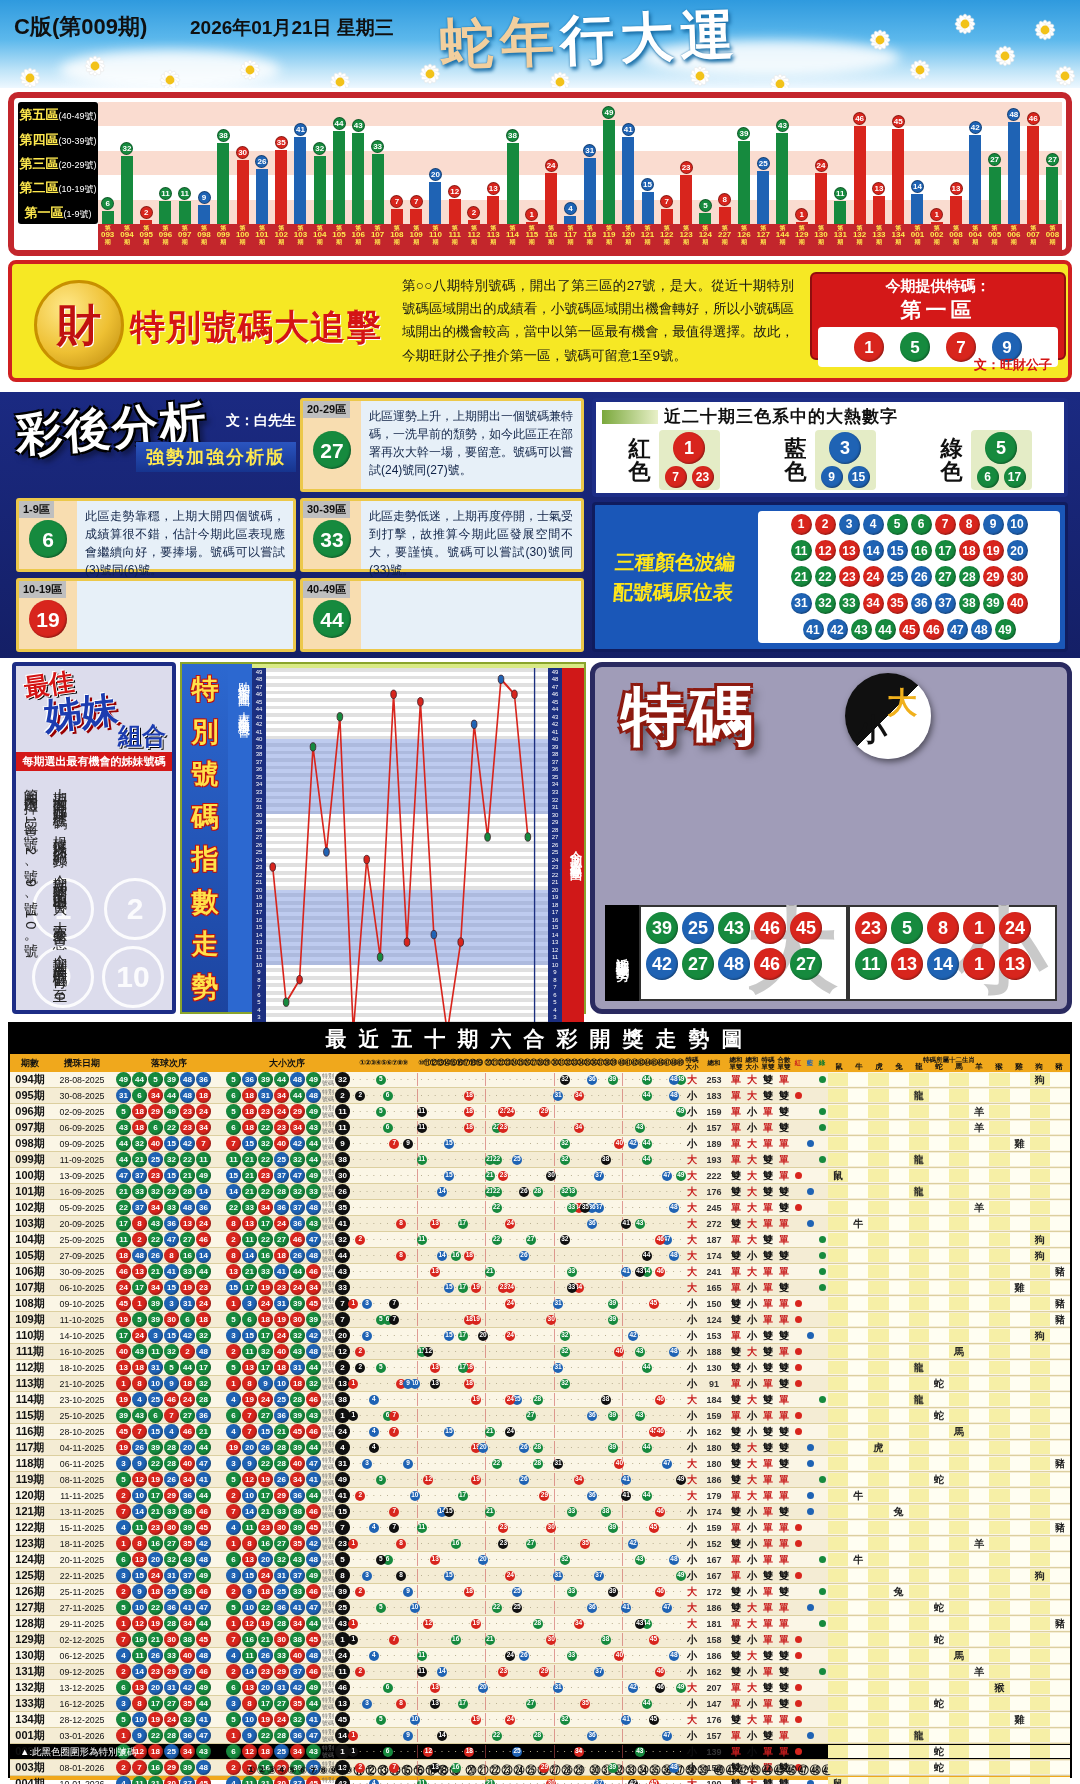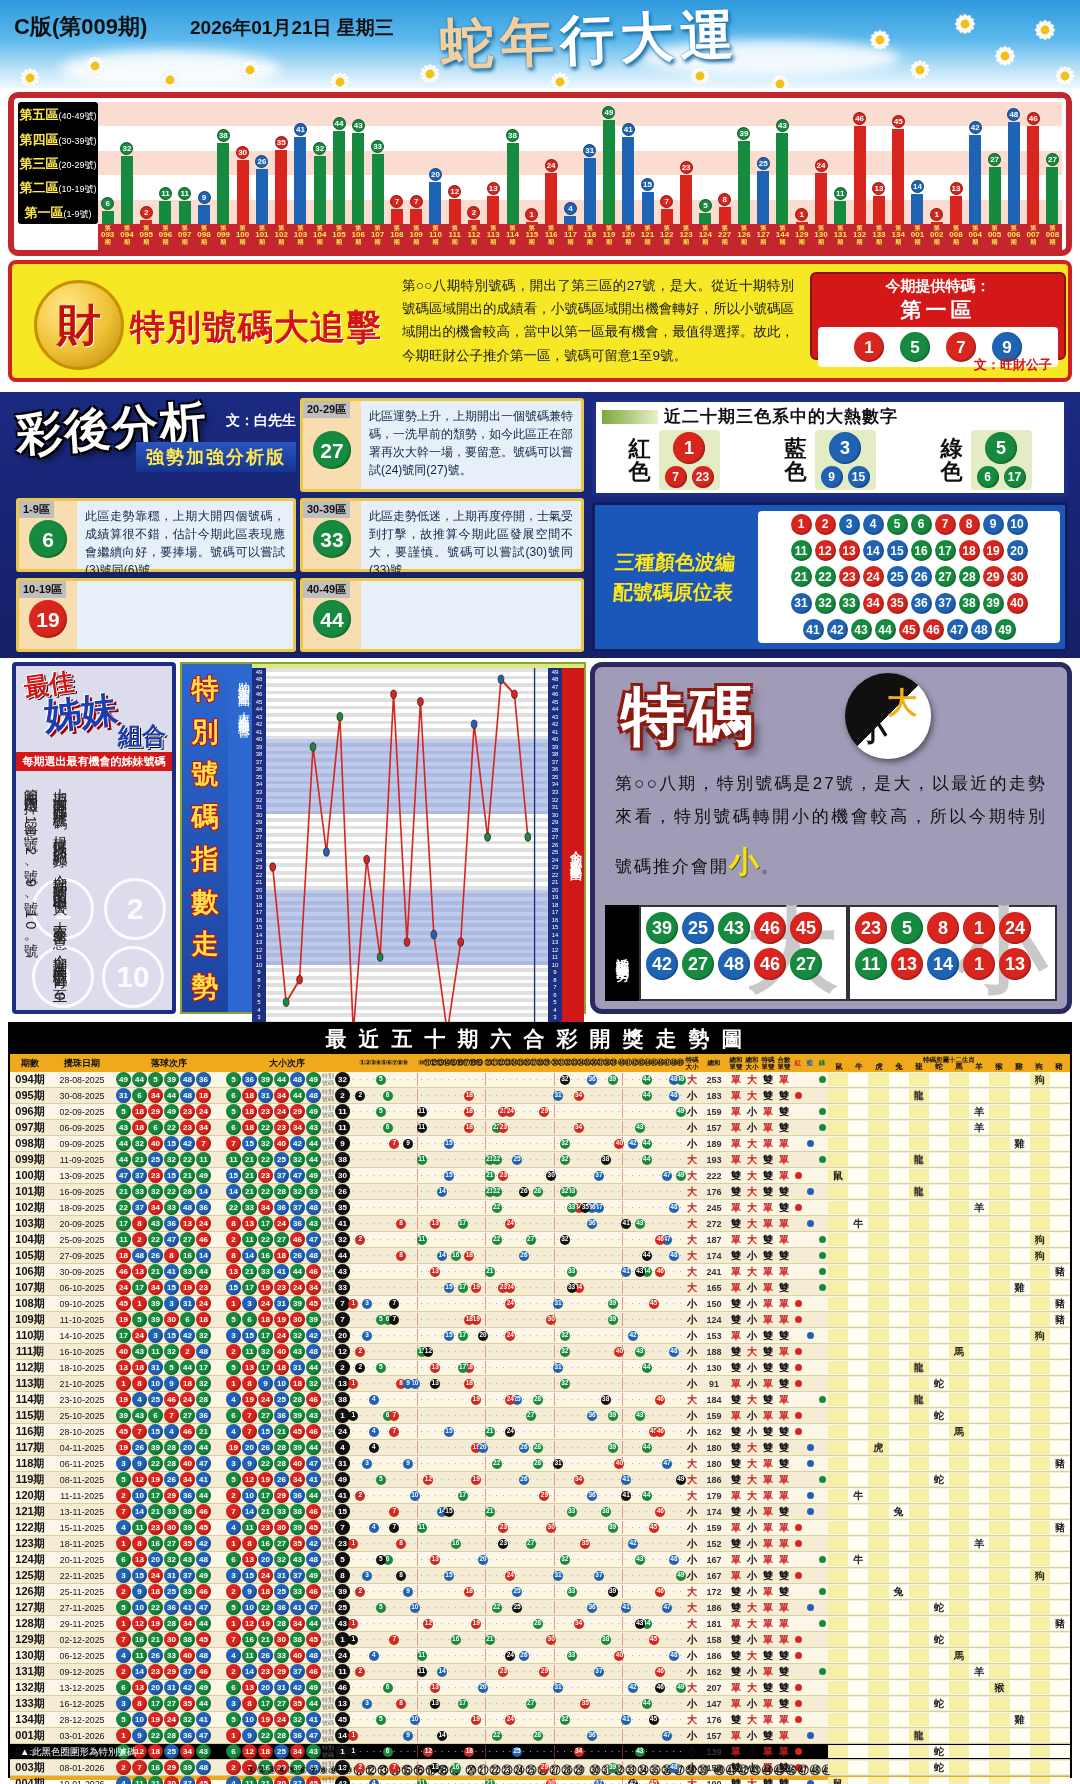--- a/index.html
+++ b/index.html
@@ -1003,23 +1003,20 @@
 </div>
 
 <div id="ssPanel" class="abs">
   <div id="ssTitleRow">
     <span id="ssTitle">特碼</span>
     <div id="yinyang">
       <span class="da">大</span>
       <span class="xiao">小</span>
     </div>
   </div>
-  <div id="ssBody">
-    <span>第○○八期，特別號碼是27號，是大，以最近的走勢來看，特別號碼轉開小的機會較高，所以今期特別號碼推介會開</span><span class="emph">小</span><span>。</span>
-  </div>
   <div id="ssBottom">
     <div id="ssLab">近期特碼走勢</div>
     <div class="ssBox">
       <span class="wm">大</span>
       <div class="balls" id="bigBalls">
           <span class="ball" style="height: 32px; width: 32px; font-size: 18px; background: rgb(22, 138, 62);">39</span>
           <span class="ball" style="height: 32px; width: 32px; font-size: 18px; background: rgb(31, 99, 180);">25</span>
           <span class="ball" style="height: 32px; width: 32px; font-size: 18px; background: rgb(22, 138, 62);">43</span>
           <span class="ball" style="height: 32px; width: 32px; font-size: 18px; background: rgb(216, 37, 29);">46</span>
           <span class="ball" style="height: 32px; width: 32px; font-size: 18px; background: rgb(216, 37, 29);">45</span>
@@ -1453,21 +1450,21 @@
         <div class="tc tc-wv">
           <span class="wdot" style="background: rgb(31, 99, 180);"></span>
         </div>
         <div class="tc tc-wv"></div>
         <div class="tc tc-zo">
           <span class="zch" style="left: 80.7px;">龍</span>
         </div>
       </div>
       <div class="trow">
         <div class="tc tc-p">102期</div>
-        <div class="tc tc-d">18-09-2025</div>
+        <div class="tc tc-d">05-09-2025</div>
         <div class="tc tc-f">
           <span class="ball" style="height: 15px; width: 15px; font-size: 8px; background: rgb(22, 138, 62);">22</span>
           <span class="ball" style="height: 15px; width: 15px; font-size: 8px; background: rgb(31, 99, 180);">37</span>
           <span class="ball" style="height: 15px; width: 15px; font-size: 8px; background: rgb(216, 37, 29);">34</span>
           <span class="ball" style="height: 15px; width: 15px; font-size: 8px; background: rgb(22, 138, 62);">33</span>
           <span class="ball" style="height: 15px; width: 15px; font-size: 8px; background: rgb(31, 99, 180);">48</span>
           <span class="ball" style="height: 15px; width: 15px; font-size: 8px; background: rgb(31, 99, 180);">36</span>
         </div>
         <div class="tc tc-s">
           <span class="ball" style="height: 15px; width: 15px; font-size: 8px; background: rgb(22, 138, 62);">22</span>

